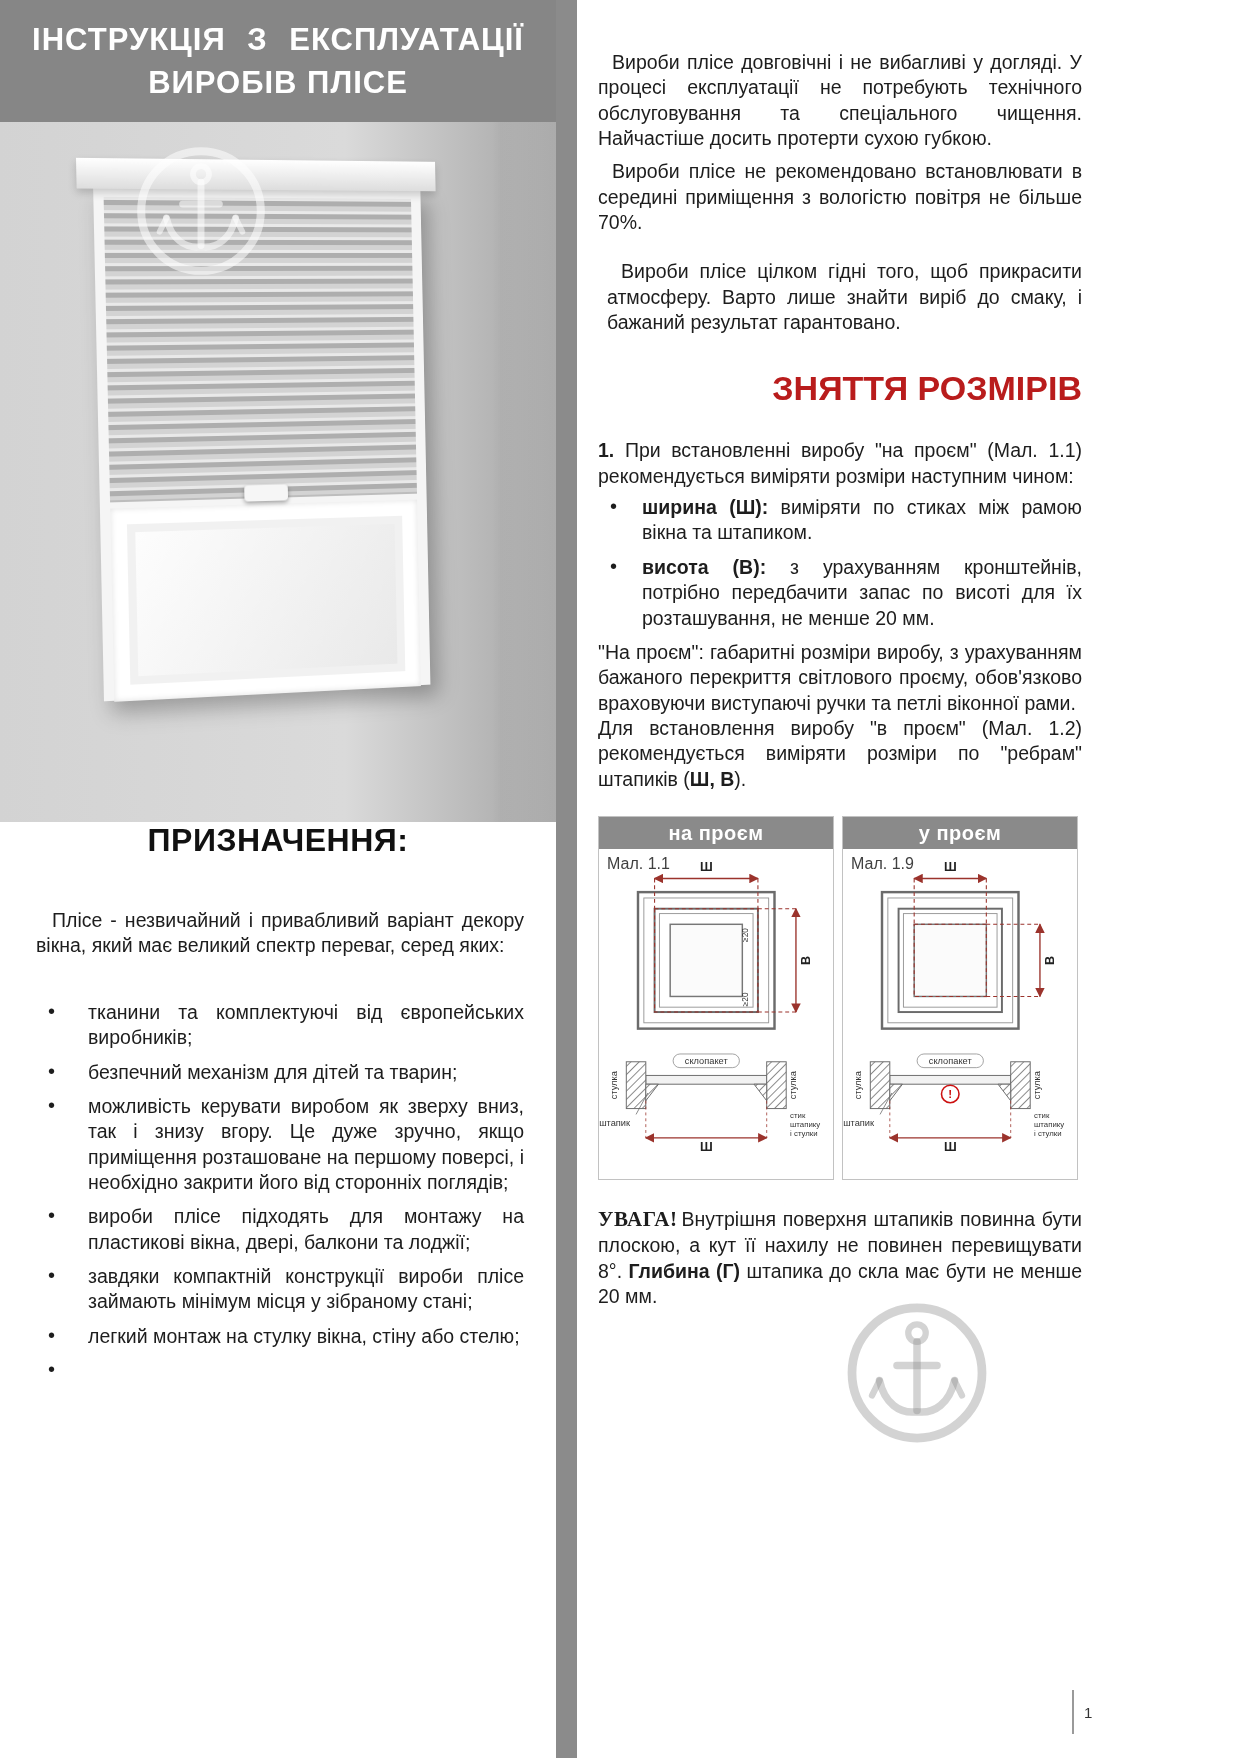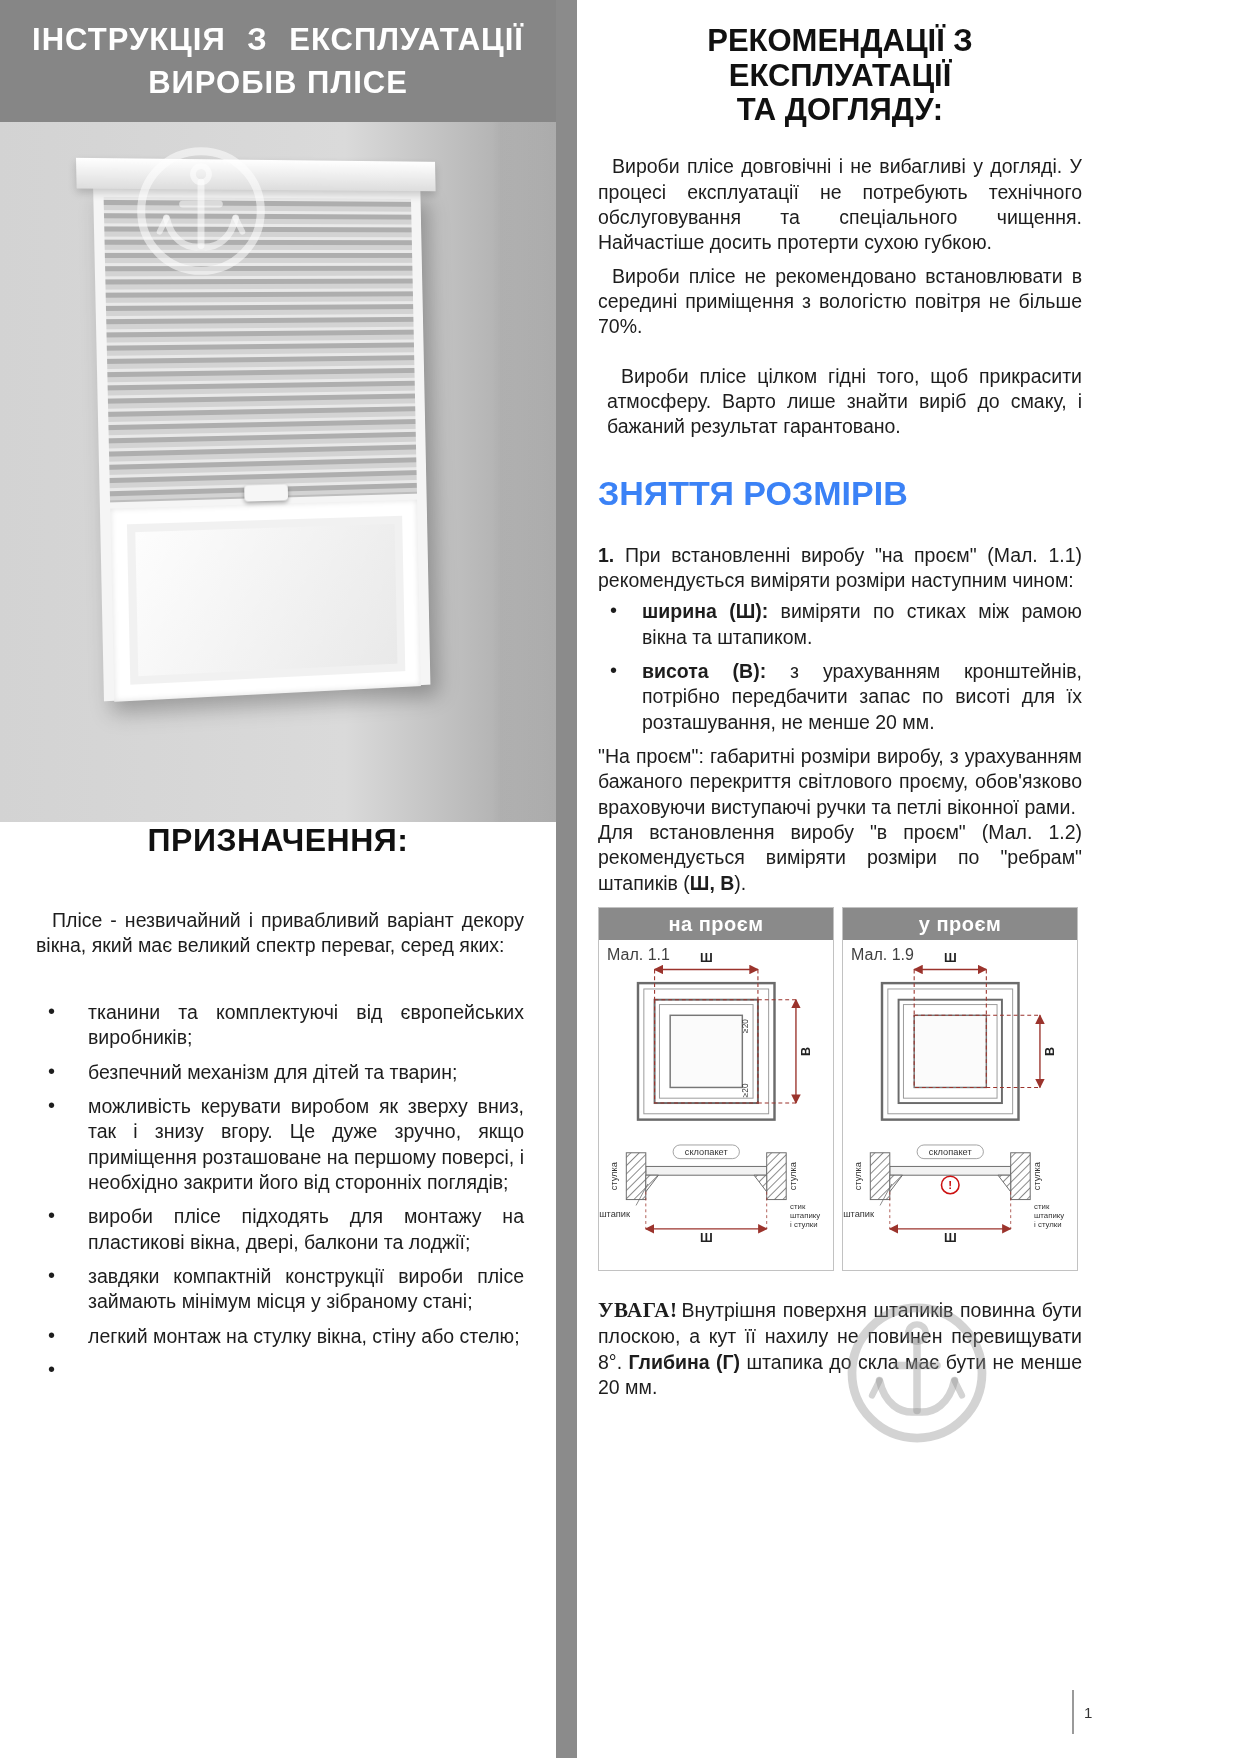--- a/index.html
+++ b/index.html
@@ -53,28 +53,28 @@
   .pl-item { display:flex; margin-bottom:9px; }
   .pl-item .bm { flex:0 0 52px; font-size:20px; padding-left:12px; }
   .pl-item .bt { flex:1; text-align:justify; font-size:19.5px; line-height:1.3; }
 
   
   .right-col { position:absolute; left:588px; top:0; width:502px; padding:24px 8px 0 10px; }
   .care-title { text-align:center; font-size:31px; font-weight:700; color:#111; line-height:1.12; }
   .care-p1 { margin-top:26px; text-indent:14px; }
   .care-p2 { margin-top:8px; text-indent:14px; }
   .care-p3 { margin-top:24px; text-indent:14px;margin-left:9px; }
-  .meas-title { margin-top:34px; text-align:left; font-size:34px; font-weight:700; color:#3b82f6; }
+  .meas-title { margin-top:34px; text-align:right; font-size:34px; font-weight:700; color:#b91c1c; }
   .meas-step { margin-top:30px; }
   .meas-list { margin-top:6px; }
   .meas-list .pl-item .bm { flex:0 0 44px; }
   .meas-on { margin-top:2px; }
   .meas-in { margin-top:0; }
 
-  .diagrams-row { margin-top:11px; display:flex; gap:8px; }
+  .diagrams-row { margin-top:24px; display:flex; gap:8px; }
   .diag { width:236px; border:1px solid #c2c2c2; background:#fff; }
   .diag-header { height:32px; background:#8a8a8a; color:#fff; font-weight:700; font-size:20px;
     text-align:center; line-height:32px; letter-spacing:0.5px; }
   .diag-body { position:relative; height:330px; }
   .fig-label { position:absolute; left:8px; top:6px; font-size:16px; color:#404040; z-index:2; }
   .diag-body svg { position:absolute; left:0; top:0; width:100%; height:100%; }
 
   svg text { font-family:"Liberation Sans", sans-serif; }
   .dim-label { font-size:13px; font-weight:bold; fill:#222; text-anchor:middle; }
   .small-label { font-size:9.5px; fill:#333; text-anchor:middle; }
@@ -166,24 +166,20 @@
       <span class="bt">легкий монтаж на стулку вікна, стіну або стелю;</span>
     </div>
     <div class="pl-item">
       <span class="bm">•</span>
     </div>
   </div>
 </div>
 
 <div class="right-col">
 
-  <div class="care-title">
-    <div>РЕКОМЕНДАЦІЇ З ЕКСПЛУАТАЦІЇ</div>
-    <div>ТА ДОГЛЯДУ:</div>
-  </div>
 
   <p class="p care-p1">Вироби плісе довговічні і не вибагливі у догляді. У процесі експлуатації не потребують технічного обслуговування та спеціального чищення. Найчастіше досить протерти сухою губкою.</p>
   <p class="p care-p2">Вироби плісе не рекомендовано встановлювати в середині приміщення з вологістю повітря не більше 70%.</p>
   <p class="p care-p3">Вироби плісе цілком гідні того, щоб прикрасити атмосферу. Варто лише знайти виріб до смаку, і бажаний результат гарантовано.</p>
 
   <div class="meas-title">ЗНЯТТЯ РОЗМІРІВ</div>
 
   <p class="p meas-step"><b>1.</b>
     <span>При встановленні виробу "на проєм" (Мал. 1.1) рекомендується виміряти розміри наступним чином:</span></p>
 

